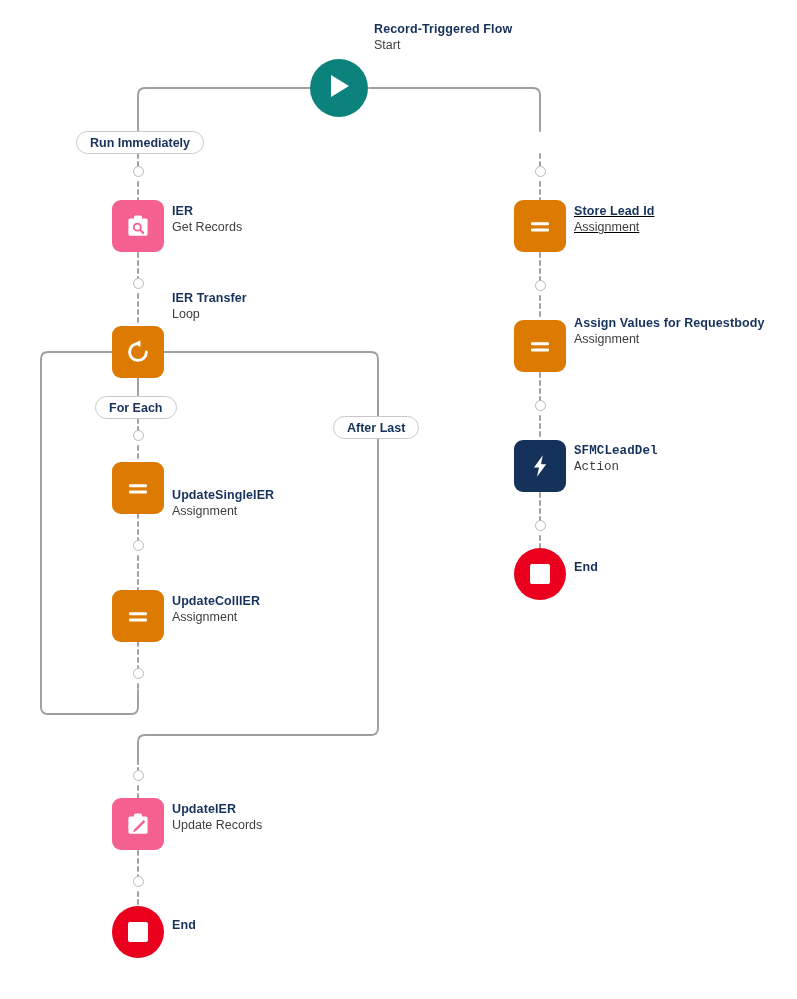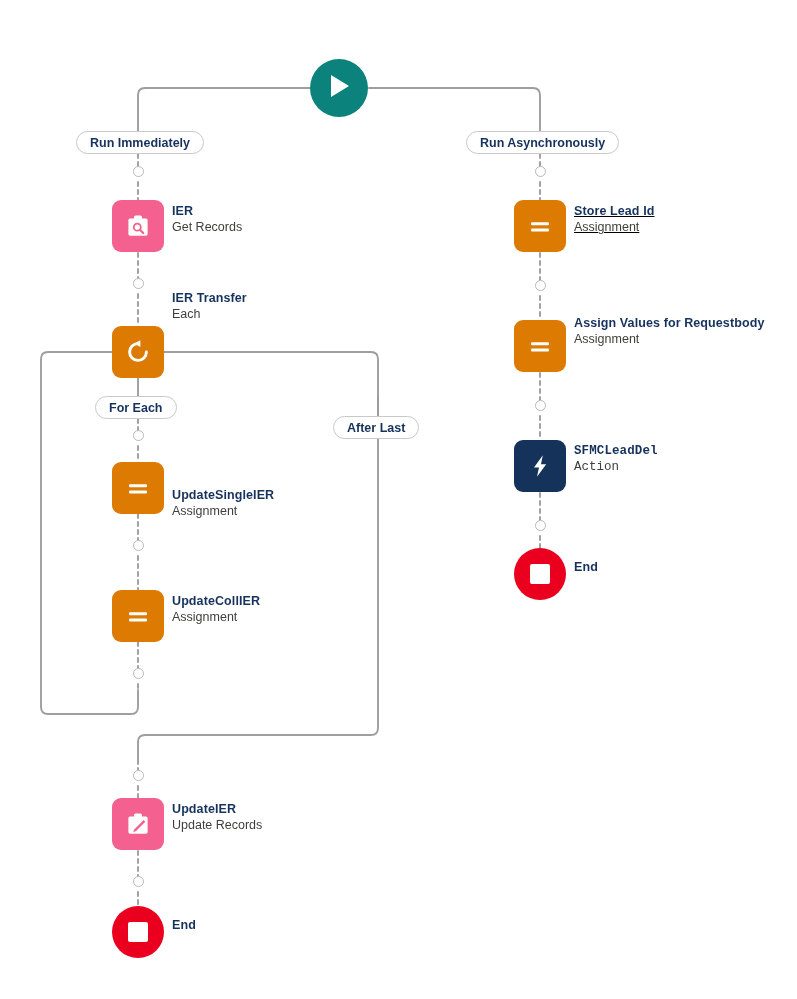--- a/index.html
+++ b/index.html
@@ -164,26 +164,27 @@
     </g>
   </svg>
 
   <div class="node-start" style="left:310px; top:59px; background:#0b827c;">
     <span>
       <svg width="24" height="26" viewBox="0 0 24 26">
         <polygon points="4,2 22,13 4,24" fill="#ffffff"></polygon>
       </svg>
     </span>
   </div>
+  <div class="nlabel" style="left:374px; top:22px;">
+    <span class="ttl">Record-Triggered Flow</span>
+    <span class="sub">Start</span>
+  </div>
 
   <div class="pill" style="left:76px; top:131px;">
     <span>Run Immediately</span>
-  </div>
-  <div class="pill" style="left:466px; top:131px;">
-    <span>Run Asynchronously</span>
   </div>
 
   <div class="conn-dot" style="left:132.5px; top:166px;"></div>
 
   <div class="node" style="left:112px; top:200px; background:#f4608f;">
     <span>
       <svg width="28" height="28" viewBox="0 0 28 28">
         <path d="M6 6.5 h16 a1.6 1.6 0 0 1 1.6 1.6 v14 a1.6 1.6 0 0 1 -1.6 1.6 h-16 a1.6 1.6 0 0 1 -1.6 -1.6 v-14 A1.6 1.6 0 0 1 6 6.5 z" fill="#ffffff"></path>
         <rect x="10" y="3.4" width="8" height="4.6" rx="1.6" fill="#ffffff"></rect>
         <circle cx="13.3" cy="15.2" r="3.5" fill="none" stroke="#f4608f" stroke-width="1.8"></circle>
@@ -201,21 +202,21 @@
   <div class="node" style="left:112px; top:326px; background:#dd7a01;">
     <span>
       <svg width="28" height="28" viewBox="0 0 28 28">
         <path d="M14 5.6 a8.4 8.4 0 1 0 8.4 8.4" fill="none" stroke="#ffffff" stroke-width="2.9" stroke-linecap="round"></path>
         <polygon points="10.3,5.6 16.4,2.3 16.4,8.9" fill="#ffffff"></polygon>
       </svg>
     </span>
   </div>
   <div class="nlabel" style="left:172px; top:291px;">
     <span class="ttl">IER Transfer</span>
-    <span class="sub">Each</span>
+    <span class="sub">Loop</span>
   </div>
 
   <div class="pill" style="left:95px; top:396px;">
     <span>For Each</span>
   </div>
   <div class="pill" style="left:333px; top:416px;">
     <span>After Last</span>
   </div>
 
   <div class="conn-dot" style="left:132.5px; top:430px;"></div>

